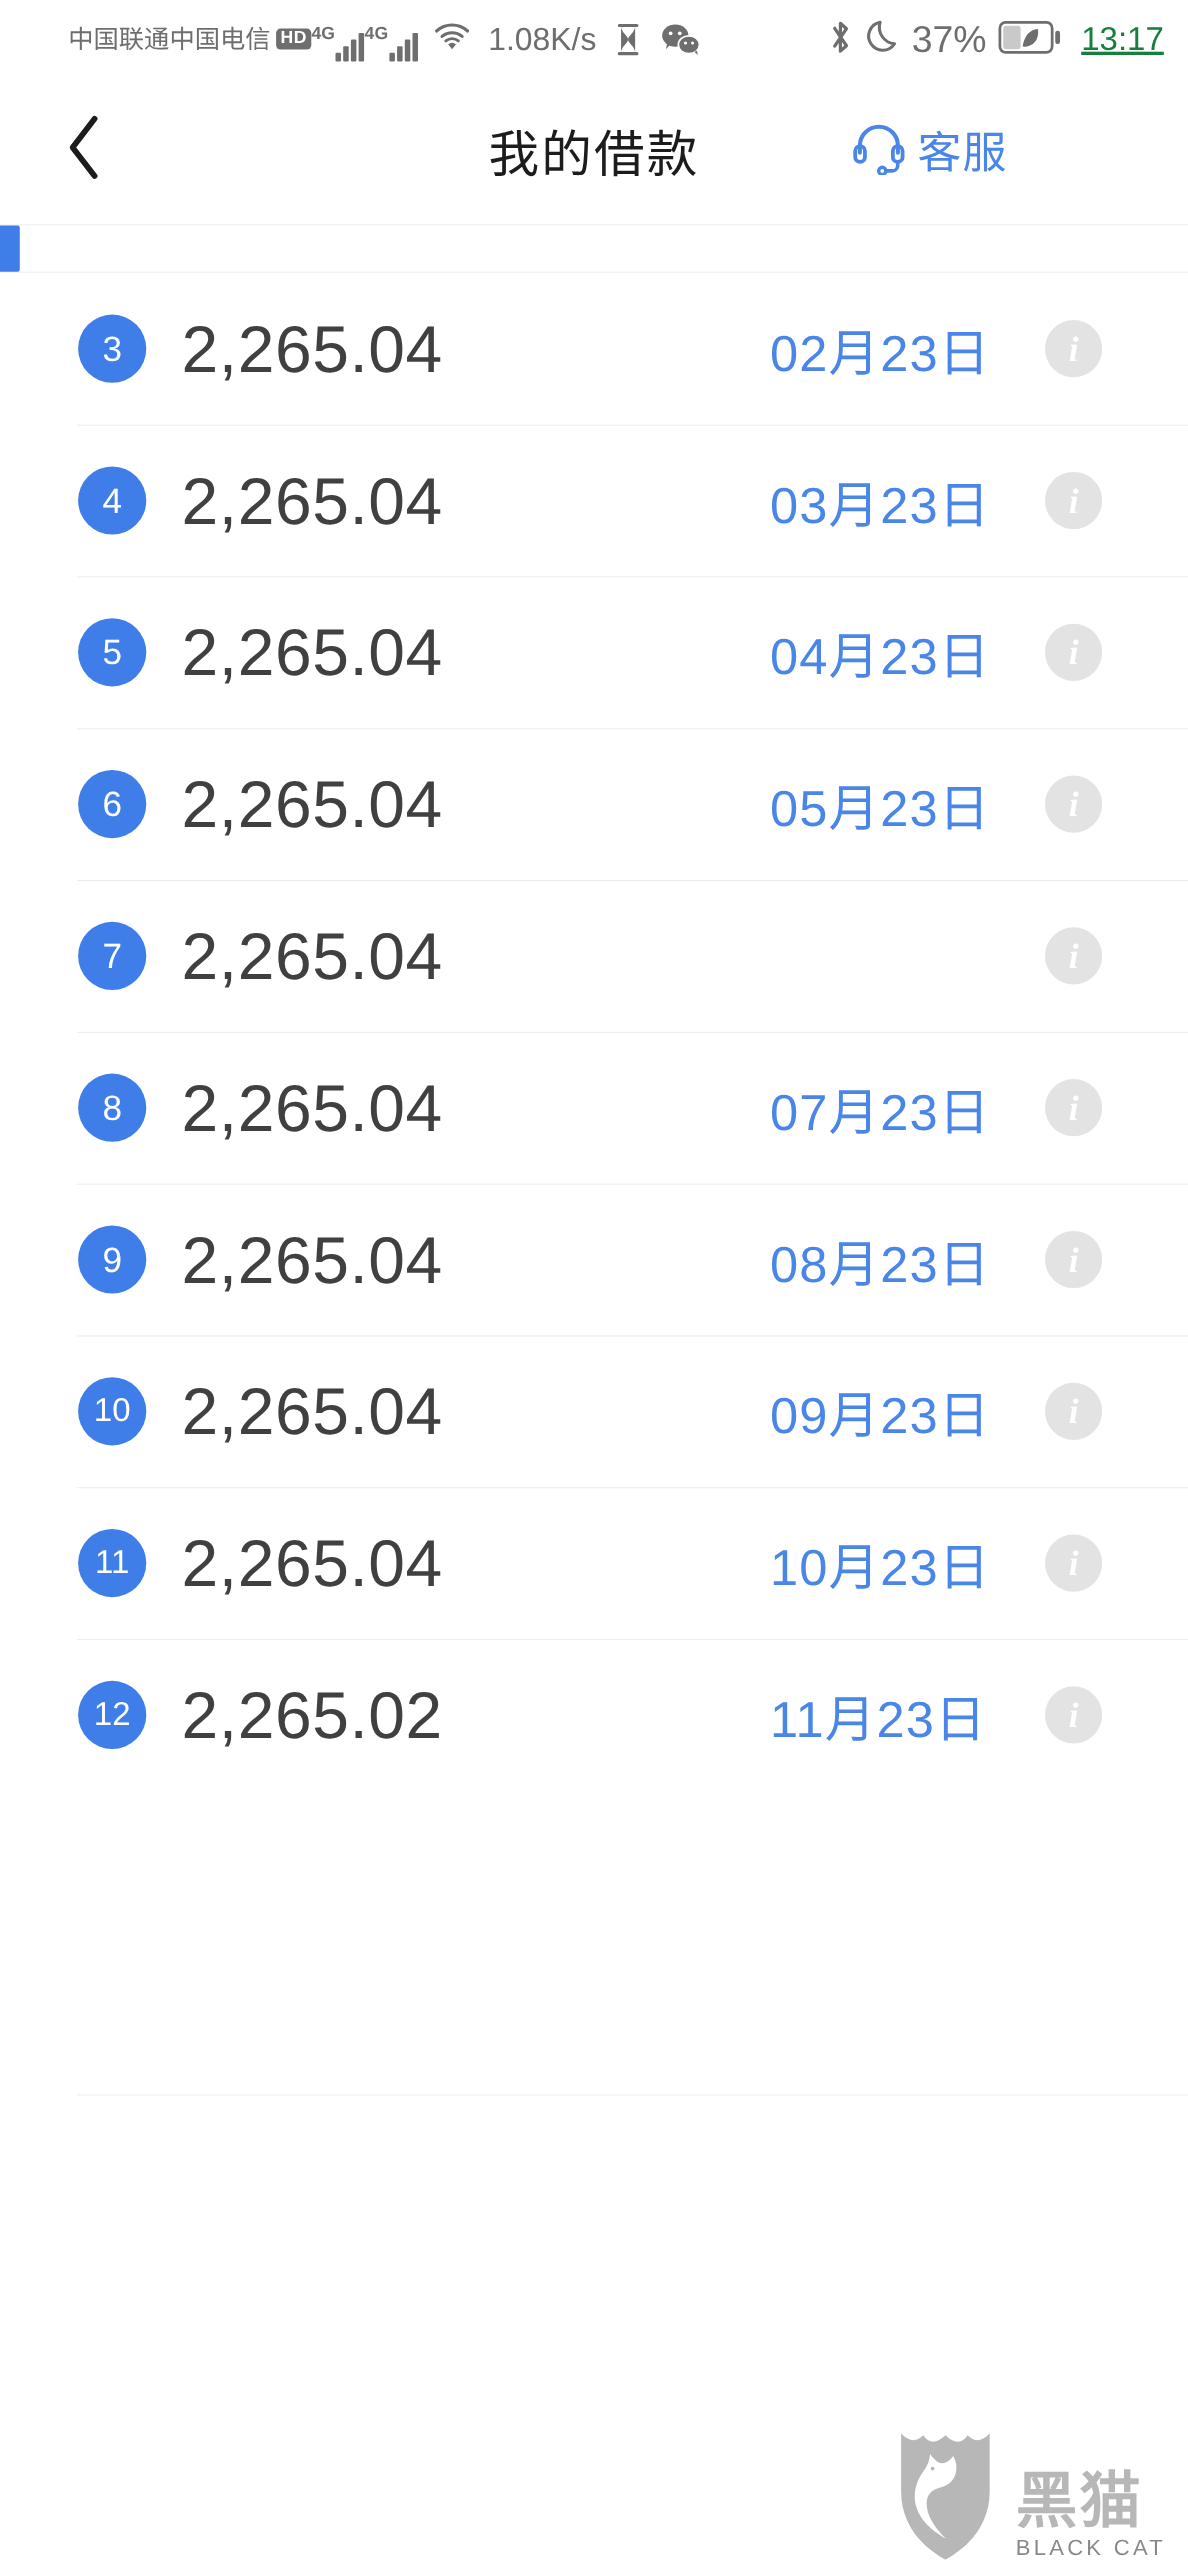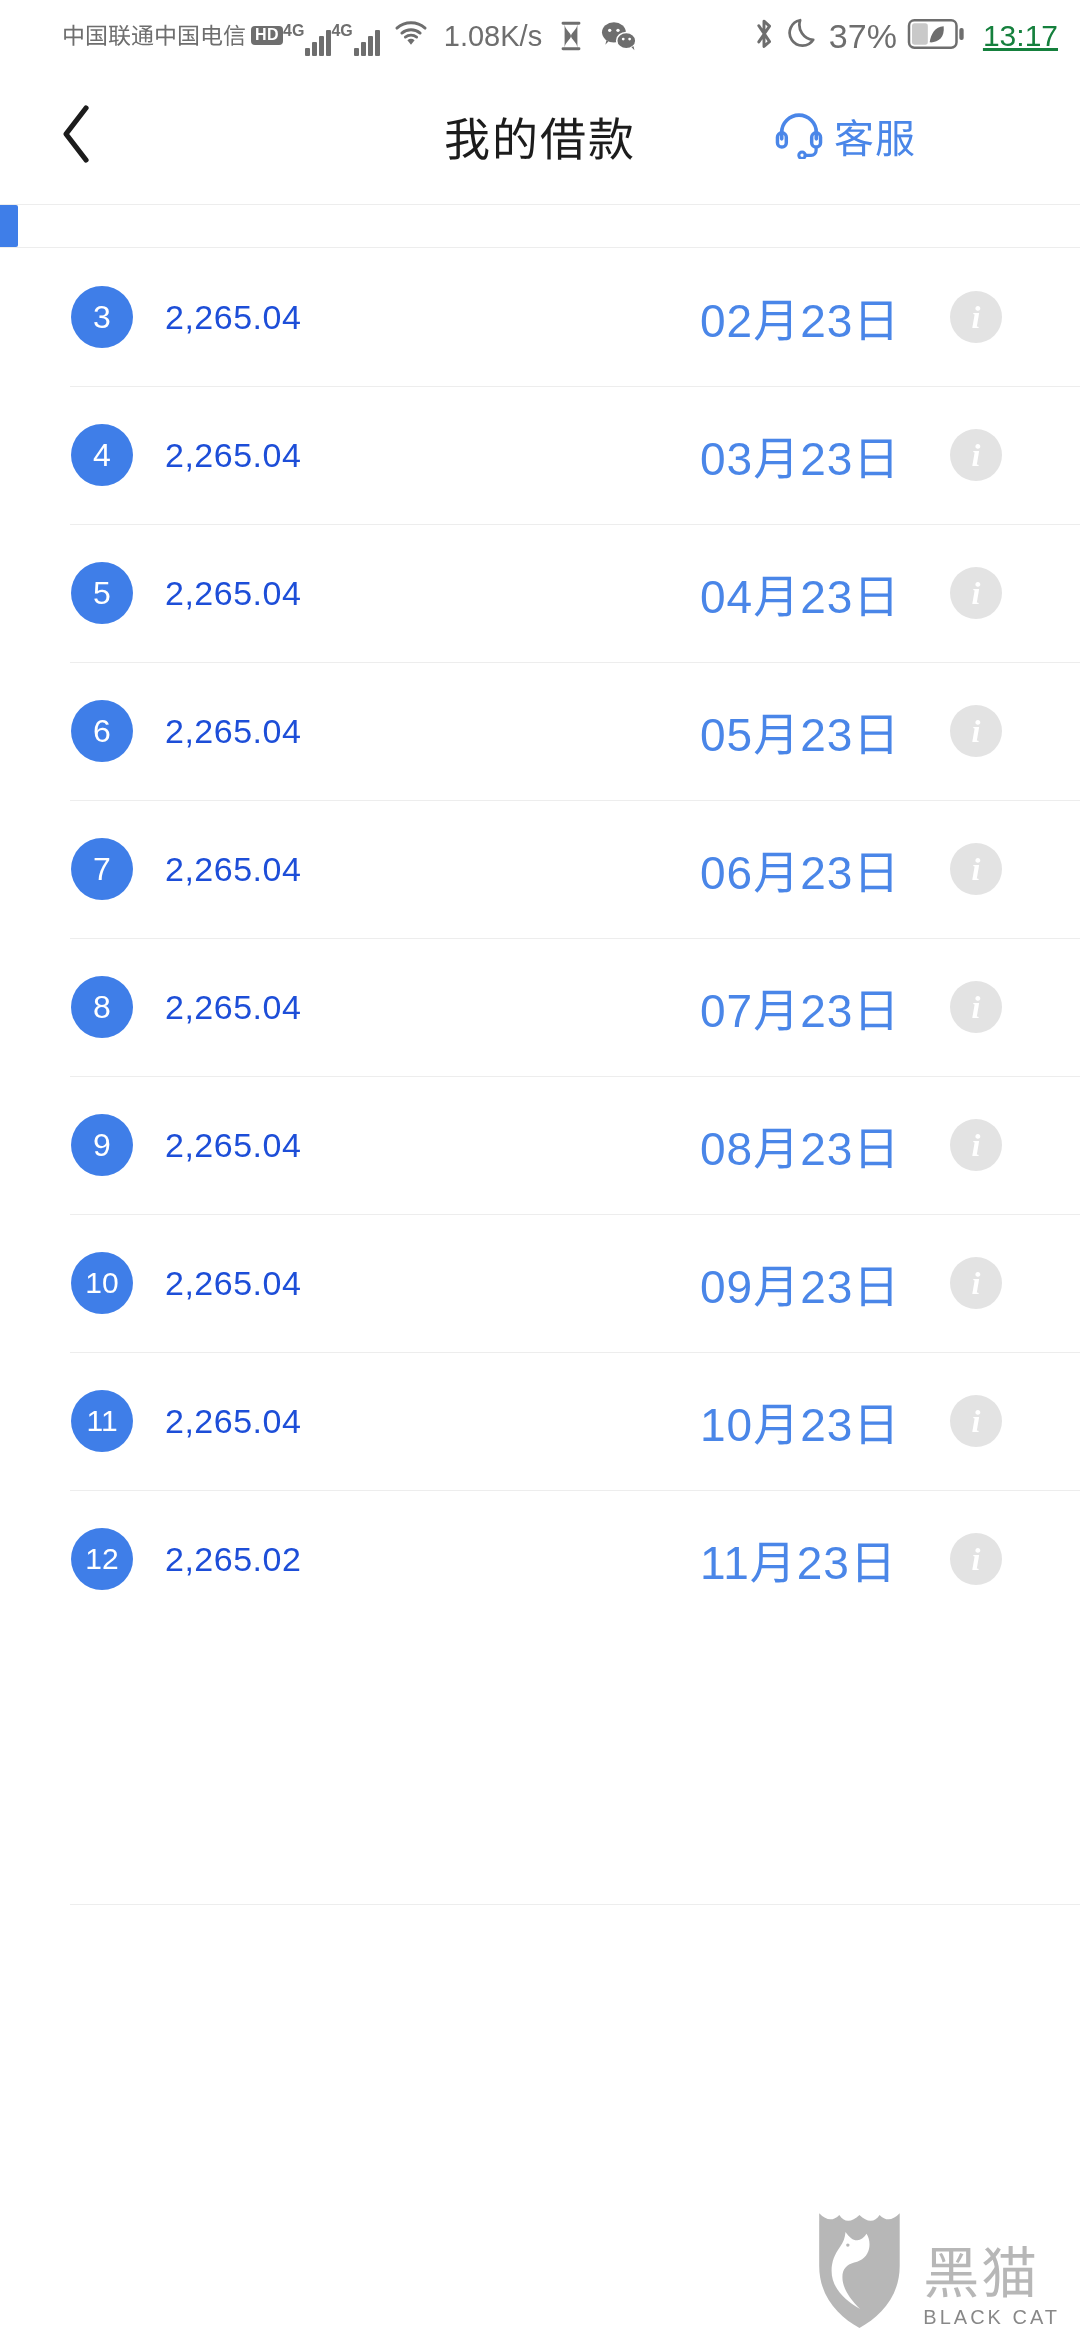--- a/index.html
+++ b/index.html
@@ -97,21 +97,21 @@
   .badge{
     position:absolute; left:71px;
     width:62px; height:62px; border-radius:50%;
     background:#3f7ee8; color:#fff;
     display:flex; align-items:center; justify-content:center;
     font-size:32px; line-height:1;
   }
   .badge.wide{ font-size:30px; }
   .amount{
     position:absolute; left:165px;
-    font-size:34px; color:#1d4ed8; letter-spacing:.5px;
+    font-size:60px; color:#404040; letter-spacing:.5px;
   }
   .date{
     position:absolute; left:700px;
     font-size:46px; color:#4a86e8; letter-spacing:1px;
   }
   .info-icon{
     position:absolute; left:950px;
     width:52px; height:52px; border-radius:50%;
     background:#e3e3e3;
     display:flex; align-items:center; justify-content:center;
@@ -122,21 +122,21 @@
     font-size:32px; line-height:1; font-family:"Liberation Serif",serif;
   }
 
   
   .watermark{
     position:absolute; right:20px; bottom:8px;
     display:flex; align-items:flex-end; gap:14px;
     opacity:.62; pointer-events:none;
   }
   .wm-text{ display:flex; flex-direction:column; align-items:flex-start; }
-  .wm-cn{ font-size:56px; font-weight:normal; color:#8c8c8c; letter-spacing:2px; line-height:1; }
+  .wm-cn{ font-size:56px; font-weight:bold; color:#8c8c8c; letter-spacing:2px; line-height:1; }
   .wm-en{ font-size:20px; font-weight:normal; color:#404040; letter-spacing:3px; line-height:1.5; }
 </style>
 </head>
 <body>
 
 <div id="phone">
 
   <div class="statusbar">
     <div class="carriers">
       <div class="carrier-line">
@@ -282,21 +282,20 @@
         <div class="badge">6</div>
         <div class="amount">2,265.04</div>
         <div class="date">05月23日</div>
         <div class="info-icon">
           <span>i</span>
         </div>
       </div>
       <div class="row">
         <div class="badge">7</div>
         <div class="amount">2,265.04</div>
-        <div class="date">06月23日</div>
         <div class="info-icon">
           <span>i</span>
         </div>
       </div>
       <div class="row">
         <div class="badge">8</div>
         <div class="amount">2,265.04</div>
         <div class="date">07月23日</div>
         <div class="info-icon">
           <span>i</span>

